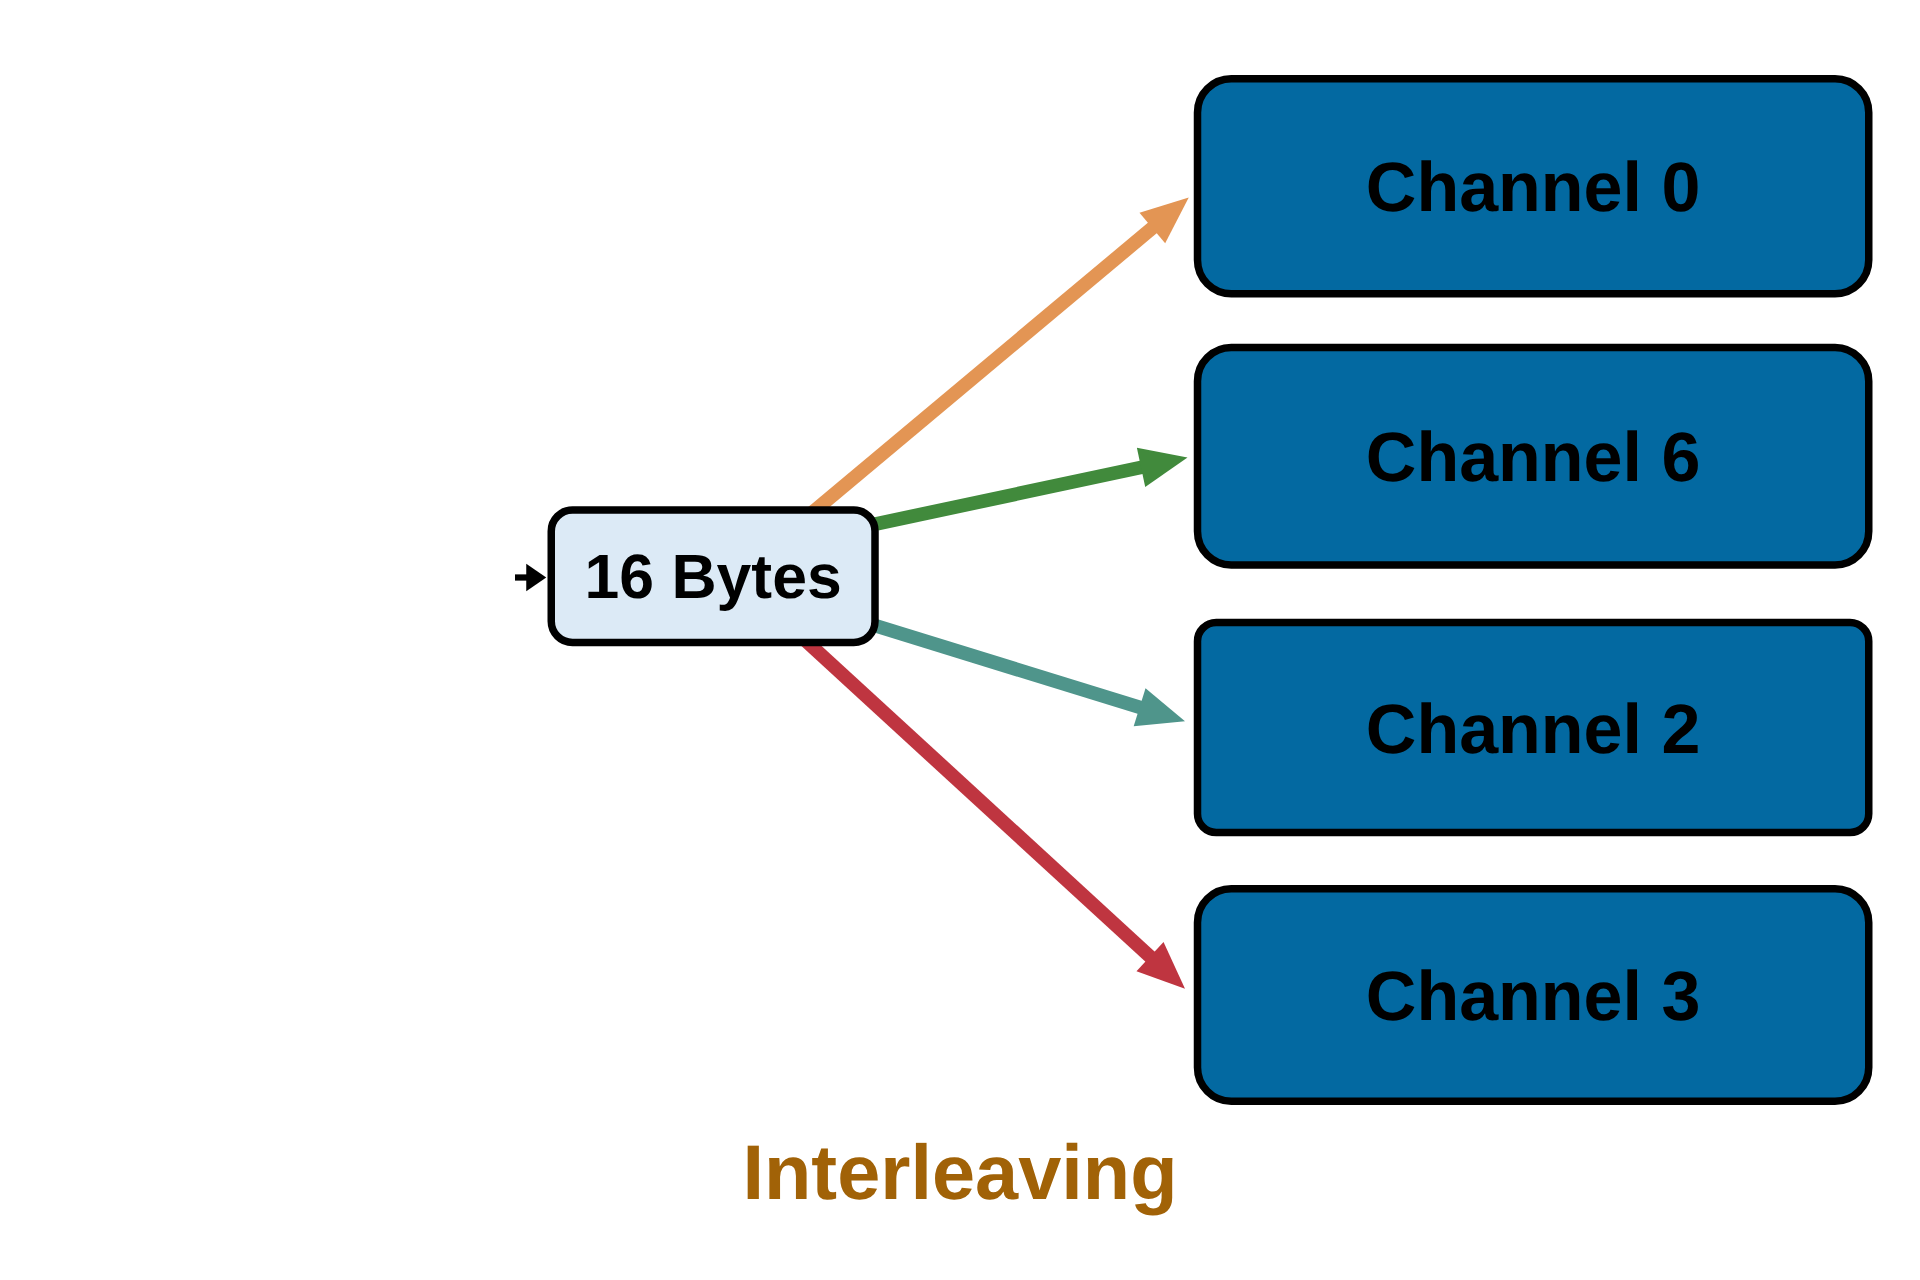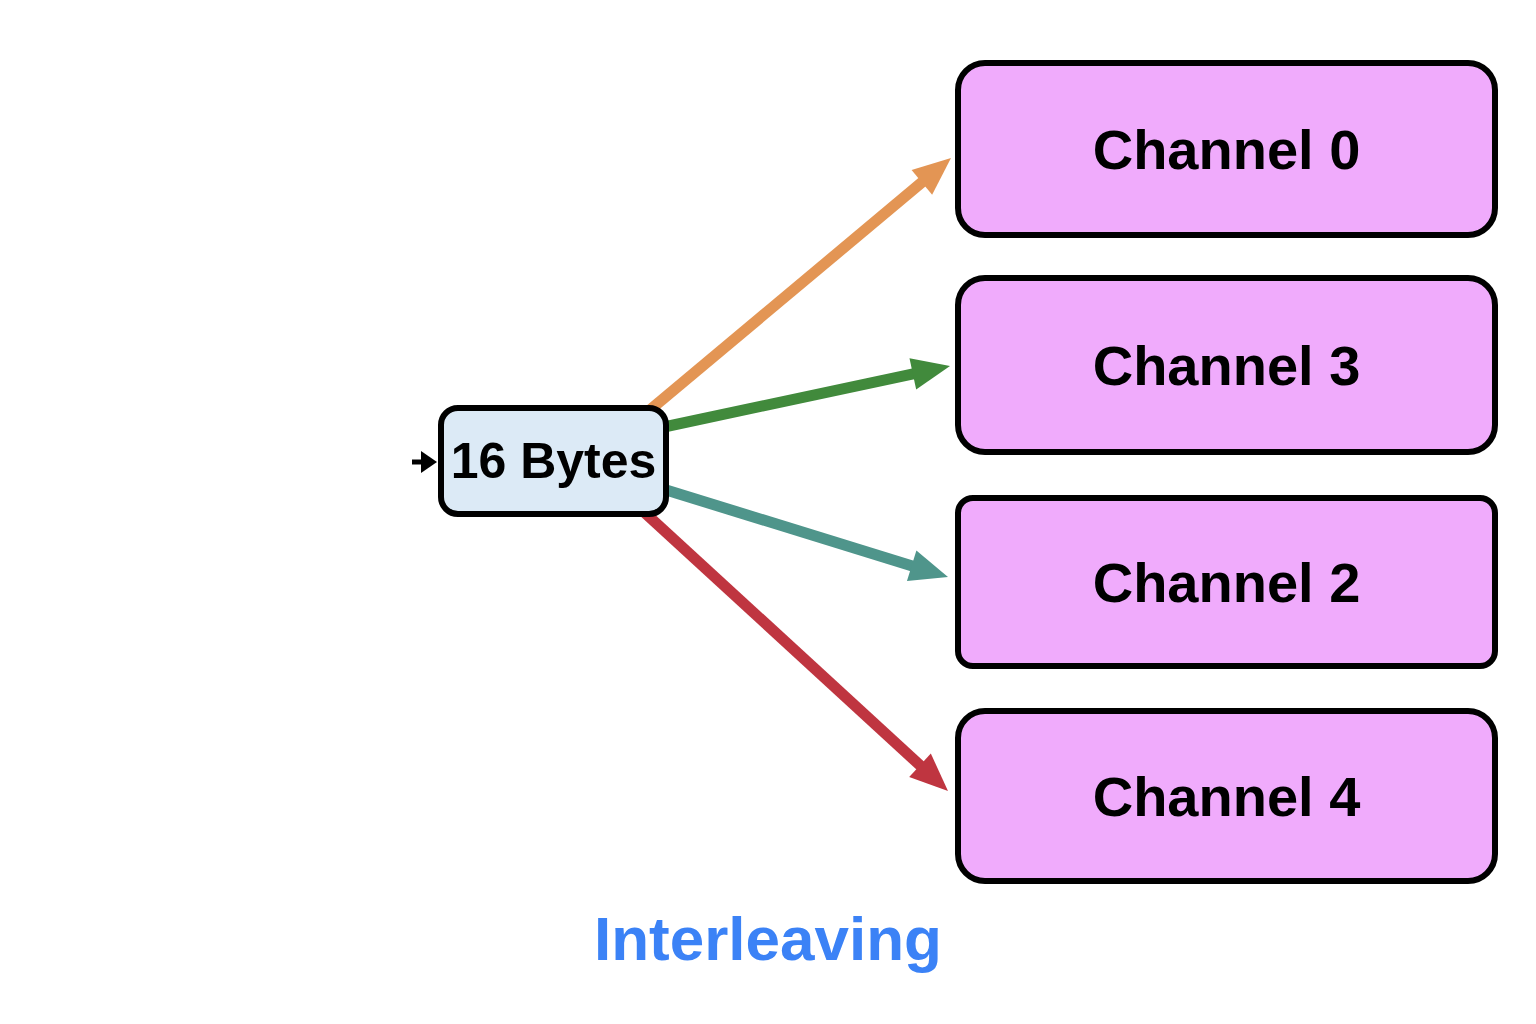--- a/index.html
+++ b/index.html
@@ -22,21 +22,21 @@
     left: 0;
     top: 0;
     width: 1536px;
     height: 1024px;
     z-index: 1;
   }
   .node {
     position: absolute;
     box-sizing: border-box;
     border: 6px solid #000000;
-    background: #f0abfc;
+    background: #0369a1;
     display: flex;
     align-items: center;
     justify-content: center;
     text-align: center;
     color: #000000;
     font-weight: bold;
     z-index: 2;
   }
   .memory-box {
     left: 43px;
@@ -44,21 +44,21 @@
     width: 370px;
     height: 263px;
     border-radius: 28px;
     font-size: 57px;
     line-height: 1.26;
     white-space: pre-line;
   }
   .bytes-box {
     left: 438px;
     top: 405px;
-    width: 231px;
+    width: 265px;
     height: 112px;
     border-radius: 20px;
     font-size: 50px;
   }
   .channel-box {
     left: 955px;
     width: 543px;
     border-radius: 30px;
     font-size: 56px;
   }
@@ -67,21 +67,21 @@
   .channel-2 { top: 495px; height: 174px; border-radius: 18px; }
   .channel-3 { top: 708px; height: 176px; }
   .caption {
     position: absolute;
     left: 0;
     top: 903px;
     width: 1536px;
     text-align: center;
     font-size: 62px;
     font-weight: bold;
-    color: #3b82f6;
+    color: #a16207;
     z-index: 2;
   }
 </style>
 </head>
 <body>
 
 <div class="canvas">
 
   <svg class="connector-layer" viewBox="0 0 1536 1024" xmlns="http://www.w3.org/2000/svg">
       <line x1="412" y1="462" x2="425" y2="462" stroke="#000000" stroke-width="5"></line>
@@ -99,26 +99,26 @@
 
   <div class="node bytes-box" style="background: rgb(220, 234, 246);">
     <span>16 Bytes</span>
   </div>
 
   <div class="node channel-box channel-0">
     <span>Channel 0</span>
   </div>
 
   <div class="node channel-box channel-1">
-    <span>Channel 3</span>
+    <span>Channel 6</span>
   </div>
 
   <div class="node channel-box channel-2">
     <span>Channel 2</span>
   </div>
 
   <div class="node channel-box channel-3">
-    <span>Channel 4</span>
+    <span>Channel 3</span>
   </div>
 
   <div class="caption">Interleaving</div>
 
 </div>
 
 </body></html>

